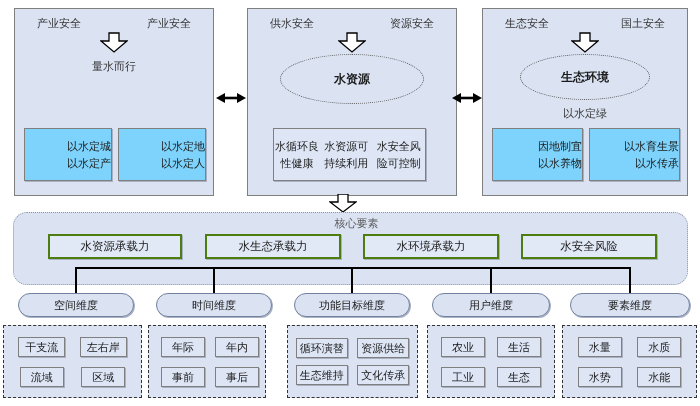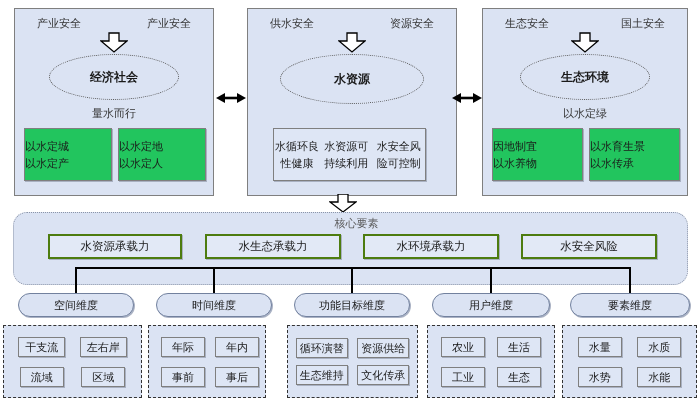--- a/index.html
+++ b/index.html
@@ -8,22 +8,22 @@
 
   
   .panel{position:absolute;top:8px;height:188px;background:#dbe3f3;border:1px solid #7f7f7f;box-sizing:border-box;}
   .panel-labels{display:flex;justify-content:space-between;padding:7px 22px 0 22px;font-size:11px;color:#333;text-align:center;}
   .blockarrow{display:block;margin:1px auto 0 auto;}
   .ellipse{margin:1px auto 0 auto;width:128px;height:44px;border:1px dotted #595959;border-radius:50%;
            display:flex;align-items:center;justify-content:center;font-weight:bold;font-size:12px;}
   .ellipse.wide{width:142px;height:48px;}
   .panel-caption{text-align:center;font-size:11px;color:#333;margin-top:6px;}
   .panel-boxes{position:absolute;left:9px;right:7px;top:119px;display:flex;gap:6px;}
-  .sub-box{flex:1;height:53px;box-sizing:border-box;border:1px solid #7f7f7f;background:#22c55e;
-           display:flex;flex-direction:column;align-items:flex-start;justify-content:center;
+  .sub-box{flex:1;height:53px;box-sizing:border-box;border:1px solid #7f7f7f;background:#7dd3fc;
+           display:flex;flex-direction:column;align-items:flex-end;justify-content:center;
            font-size:11px;line-height:17px;text-align:center;box-shadow:1px 1px 0 #a9b1c2;}
   .wide-box{position:absolute;left:25px;right:30px;top:119px;height:53px;box-sizing:border-box;
             border:1px solid #7f7f7f;background:#dee6f5;display:flex;
             align-items:center;justify-content:center;font-size:11px;line-height:17px;text-align:center;
             box-shadow:1px 1px 0 #a9b1c2;}
   .dbl-arrow{position:absolute;top:91px;}
 
   
   .core{position:absolute;left:13px;top:212px;width:675px;height:73px;box-sizing:border-box;
         background:#dbe3f3;border:1px dotted #8a94a8;border-radius:14px;}
@@ -56,21 +56,20 @@
 <div class="canvas">
 
   <div class="panel" style="left:14px;width:200px;">
     <div class="panel-labels">
       <span>产业安全</span>
       <span>产业安全</span>
     </div>
     <svg class="blockarrow" width="28" height="21" viewBox="0 0 28 21">
       <polygon points="9,1 19,1 19,9 27,9 14,20 1,9 9,9" fill="#ffffff" stroke="#000" stroke-width="1.3"></polygon>
     </svg>
-    <div class="ellipse">经济社会</div>
     <div class="panel-caption">量水而行</div>
     <div class="panel-boxes">
       <div class="sub-box">
         <span>以水定城</span>
         <span>以水定产</span>
       </div>
       <div class="sub-box">
         <span>以水定地</span>
         <span>以水定人</span>
       </div>

